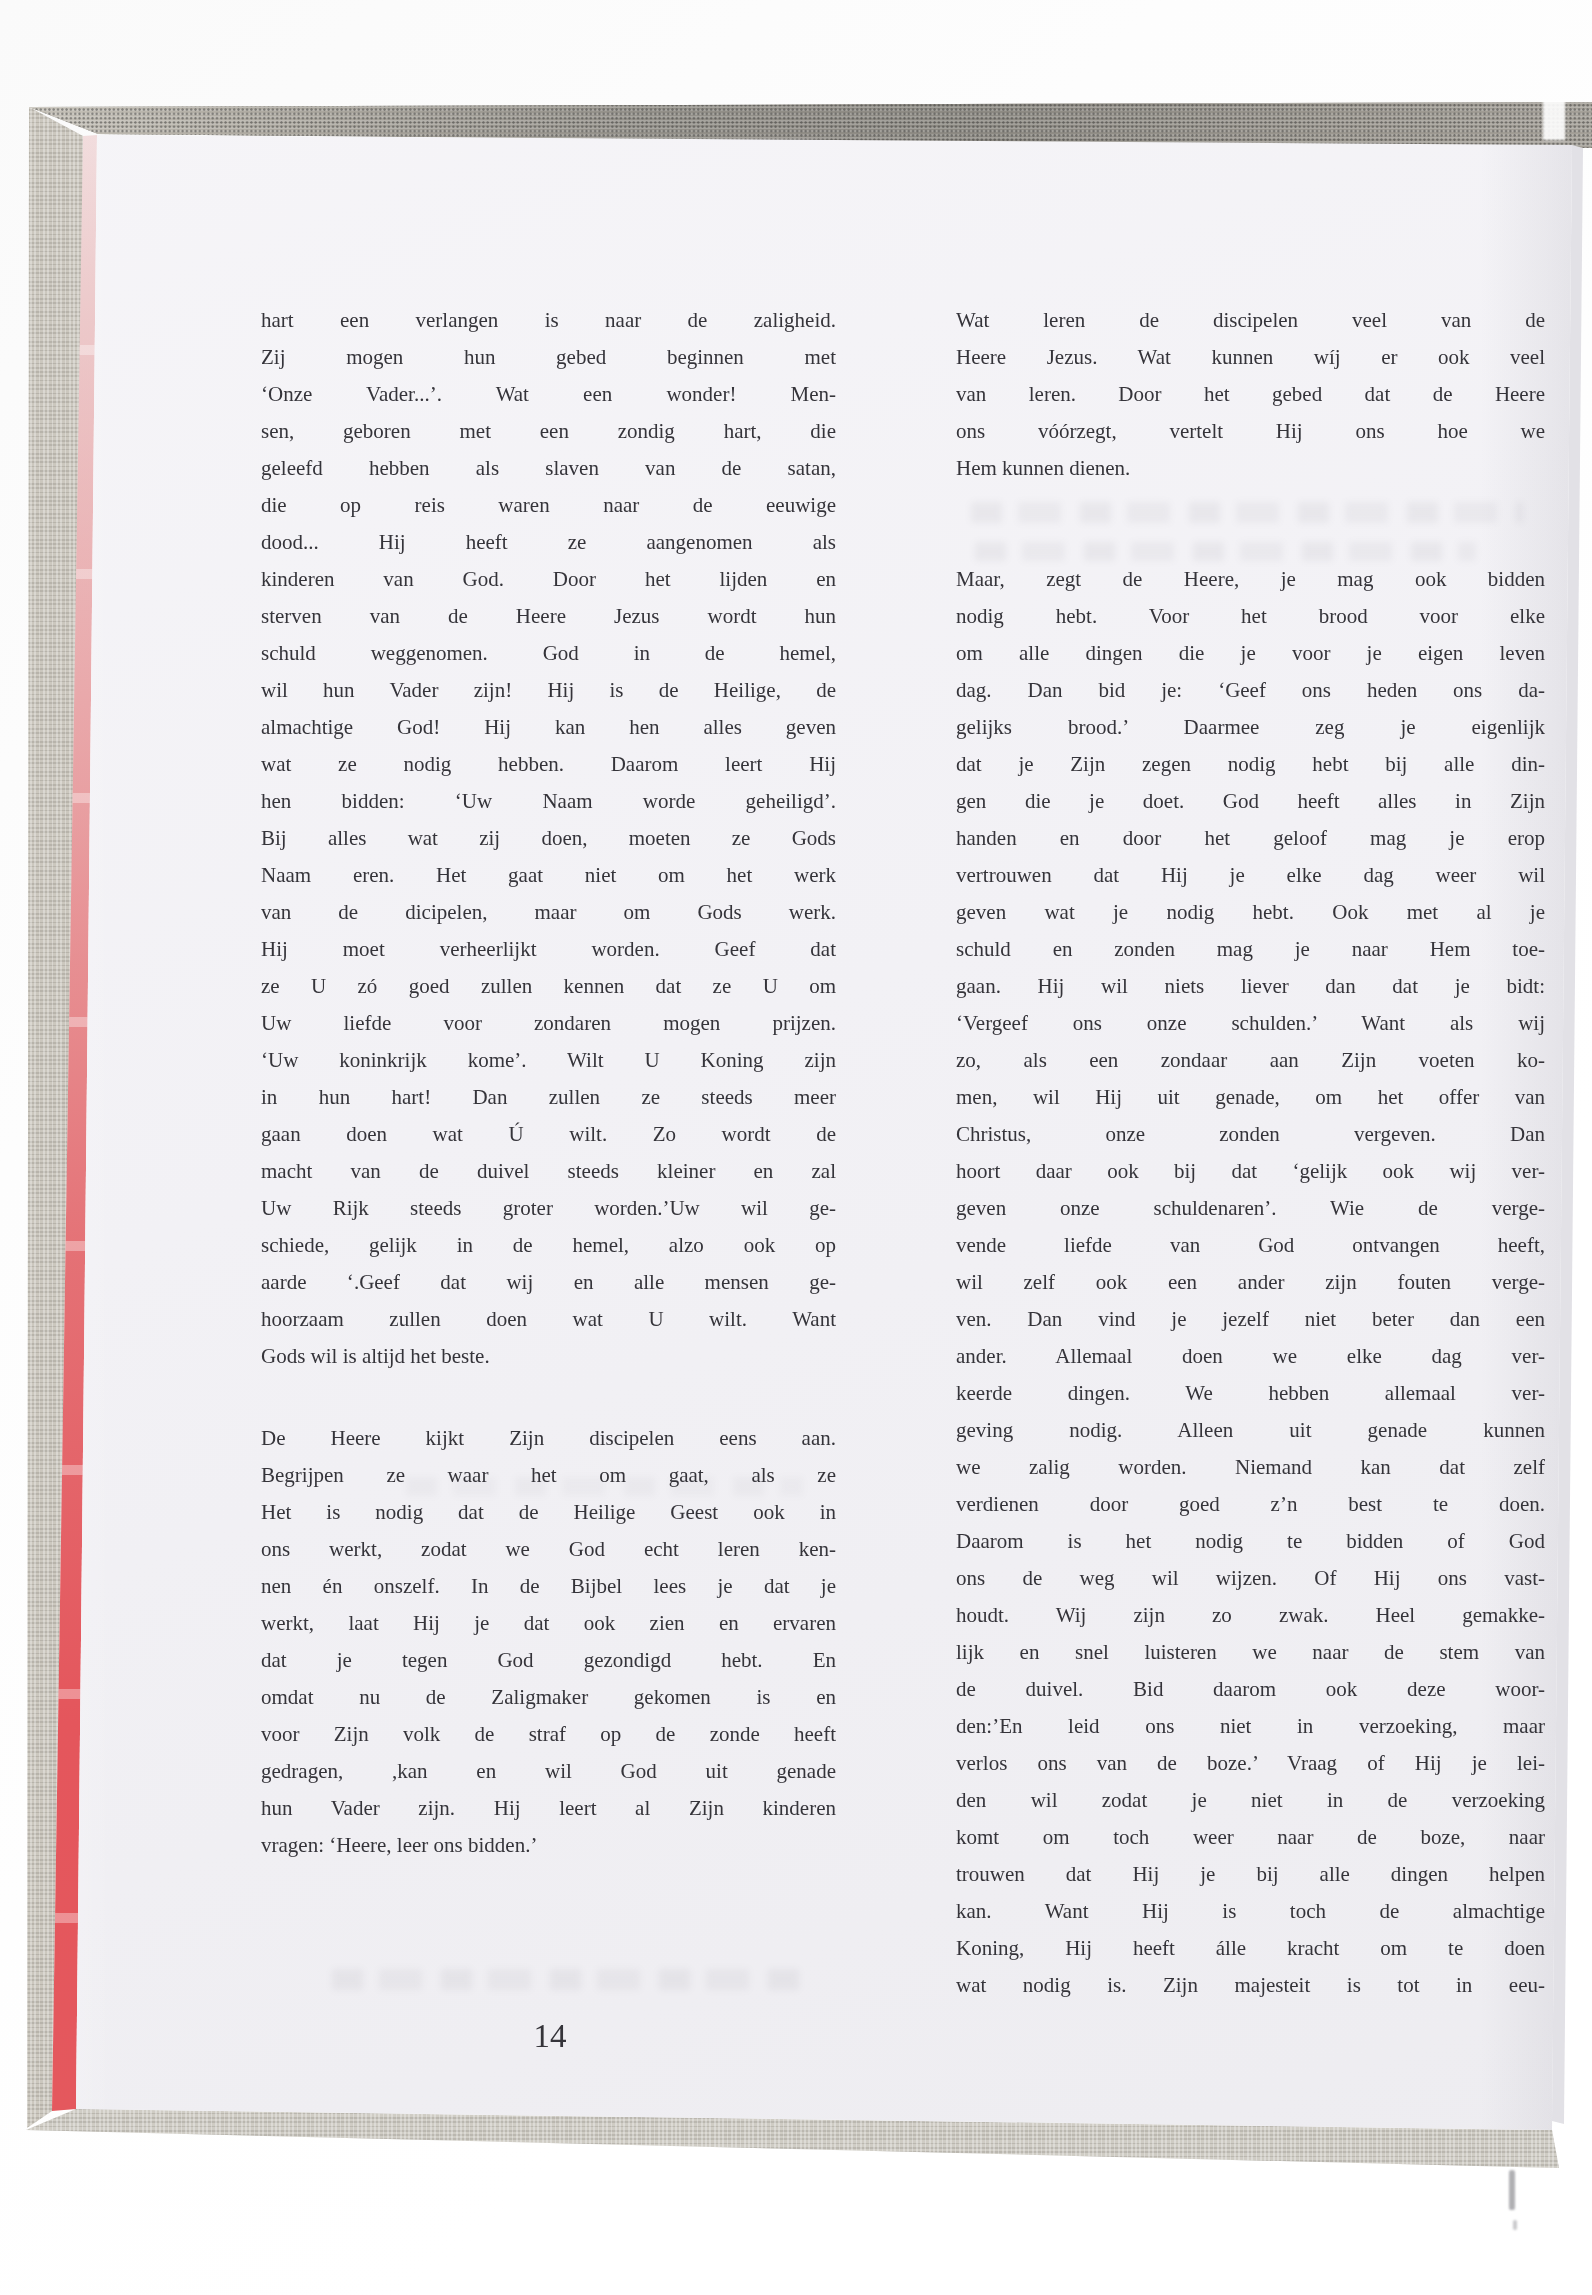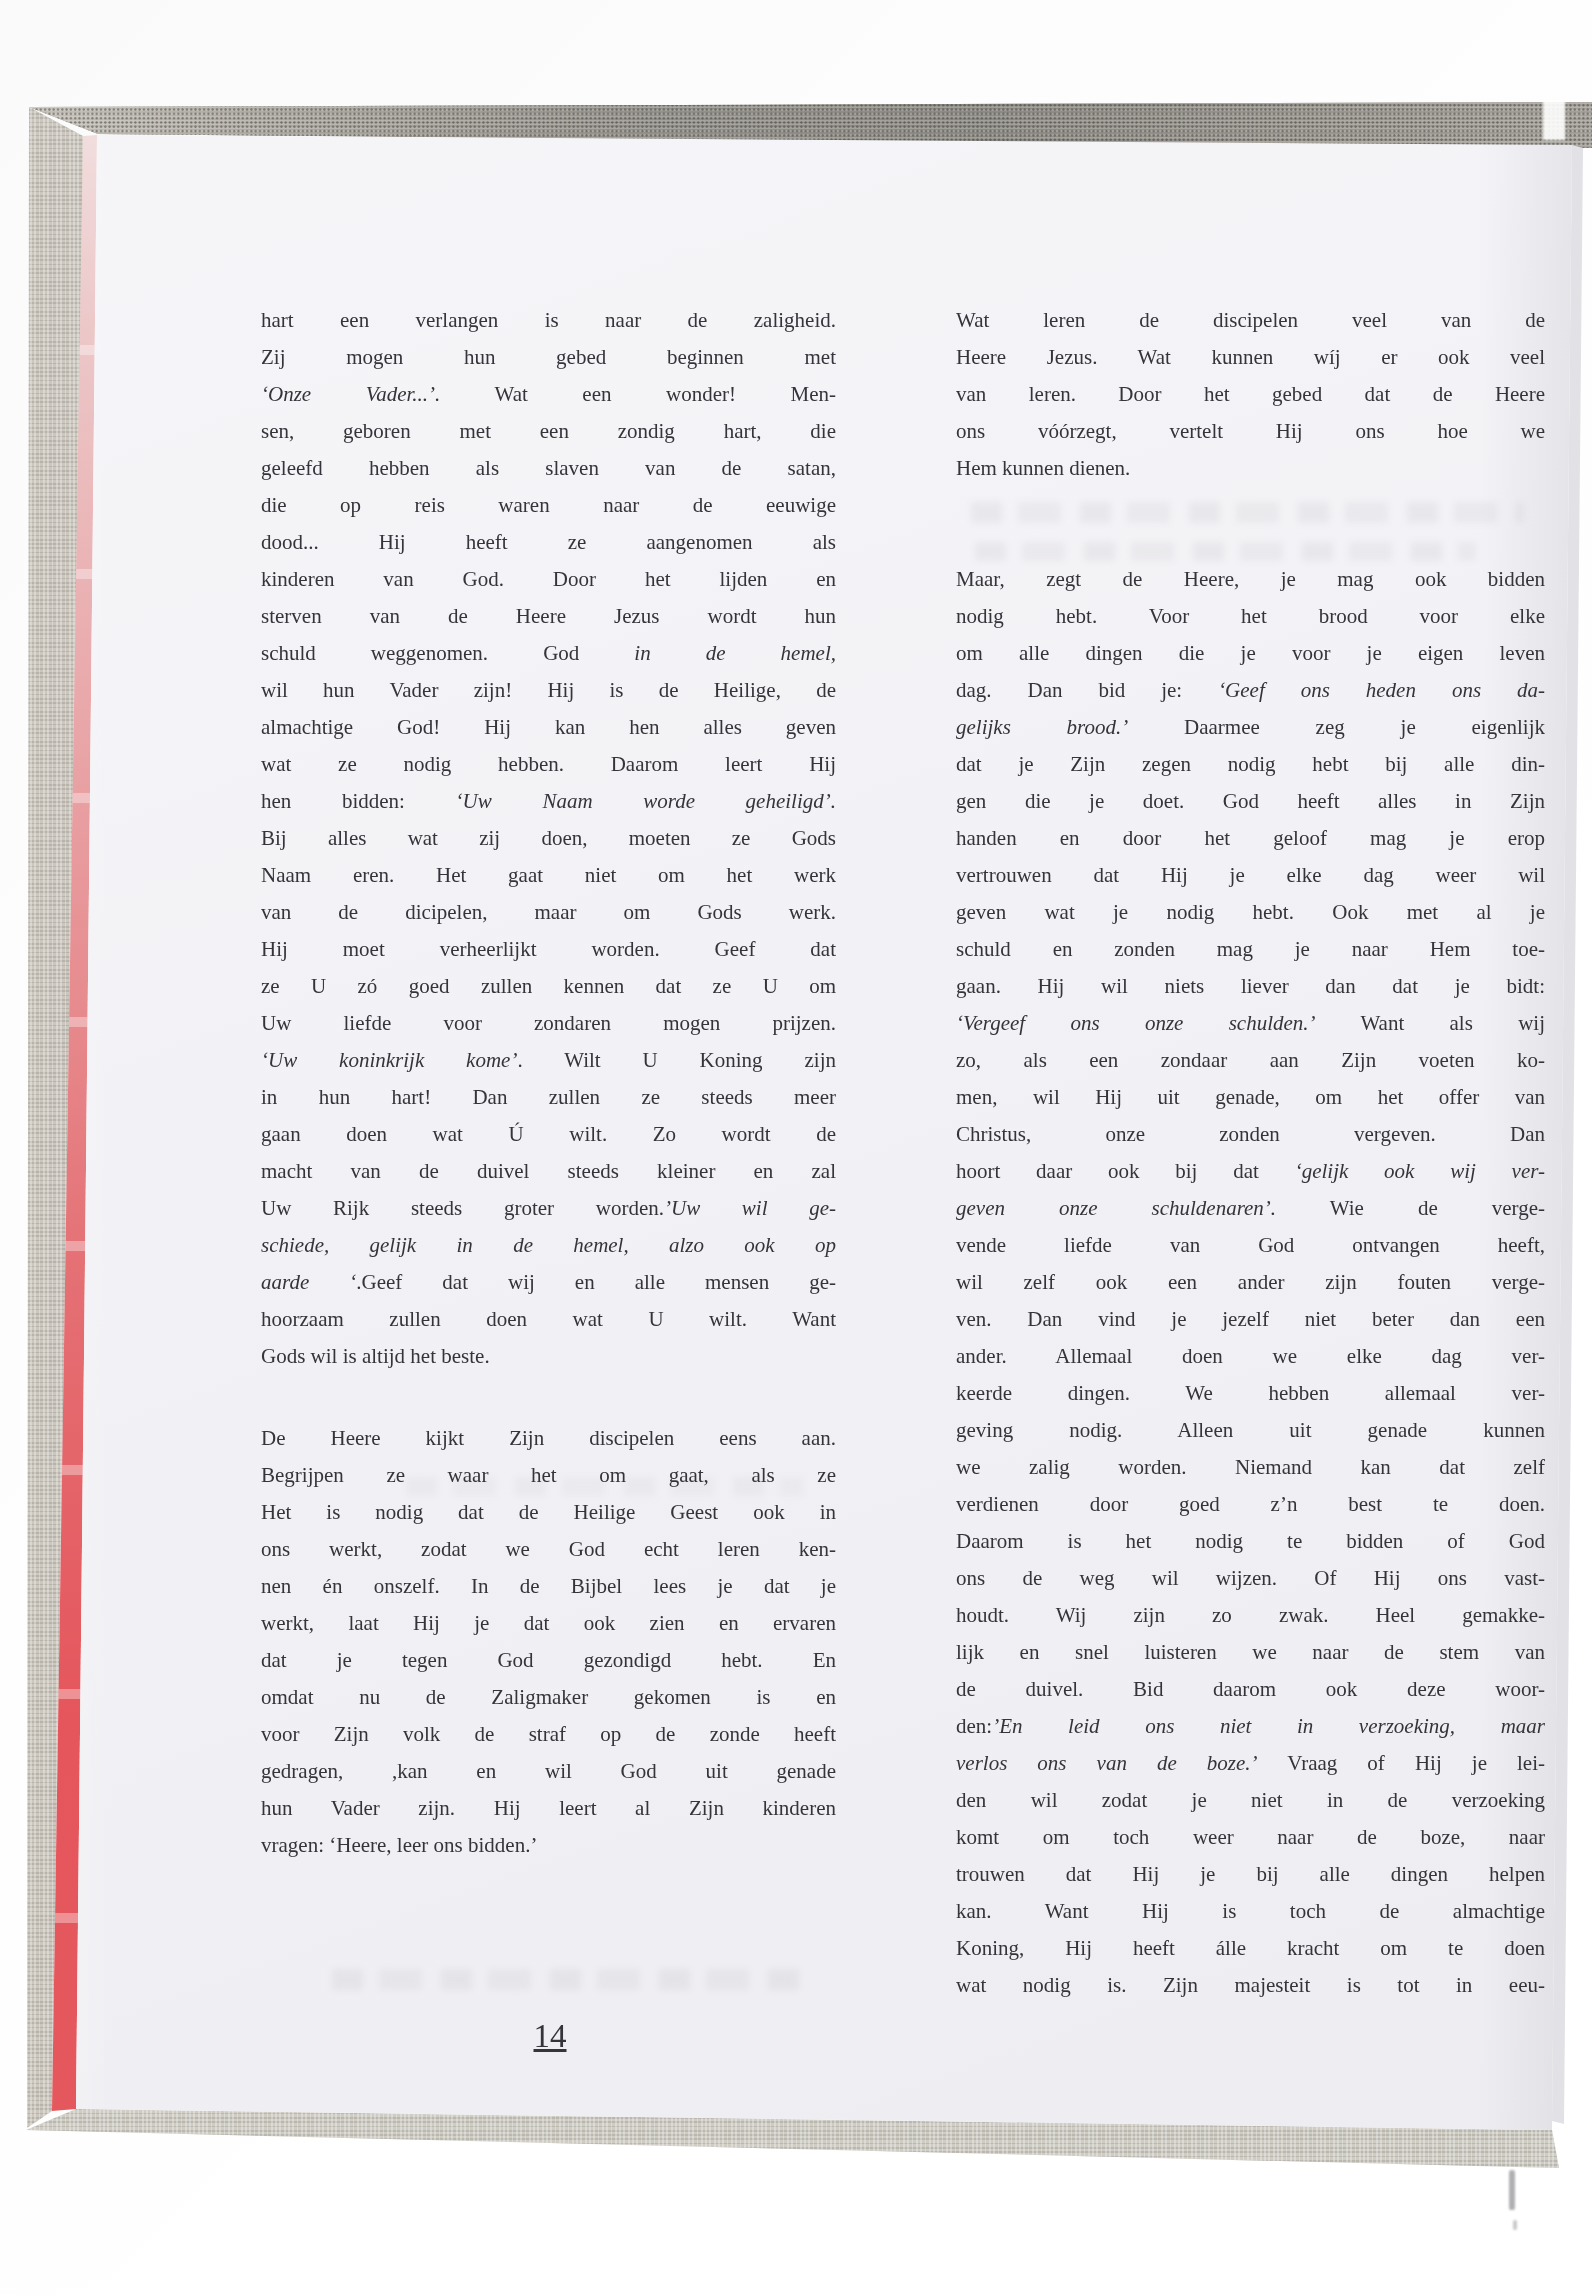--- a/index.html
+++ b/index.html
@@ -66,27 +66,27 @@
   .col{
     position:absolute;top:302px;
     color:var(--ink,#35343a);
     font-size:21px;line-height:37px;
     text-rendering:optimizeLegibility;
   }
   #col-left{left:261px;width:575px;}
   #col-right{left:956px;width:589px;}
   .line{text-align:justify;text-align-last:justify;text-justify:inter-word;white-space:normal;}
   .line.last{text-align-last:left;}
-  .it{font-style:italic;}
+  .it{}
   #col-left .gap{height:45px;}
   #col-right .gap{height:74px;}
 
   .page-number{
     position:absolute;left:511px;top:2018px;width:78px;
-    text-align:center;font-size:33px;color:var(--ink,#35343a);text-decoration:underline;
+    text-align:center;font-size:33px;color:var(--ink,#35343a);
   }
 
   
   .ghost{
     position:absolute;height:21px;
     background:repeating-linear-gradient(90deg,
       rgba(116,114,126,.6) 0 31px, transparent 31px 47px,
       rgba(116,114,126,.5) 47px 90px, transparent 90px 109px);
     filter:blur(3.5px);opacity:.14;
   }

